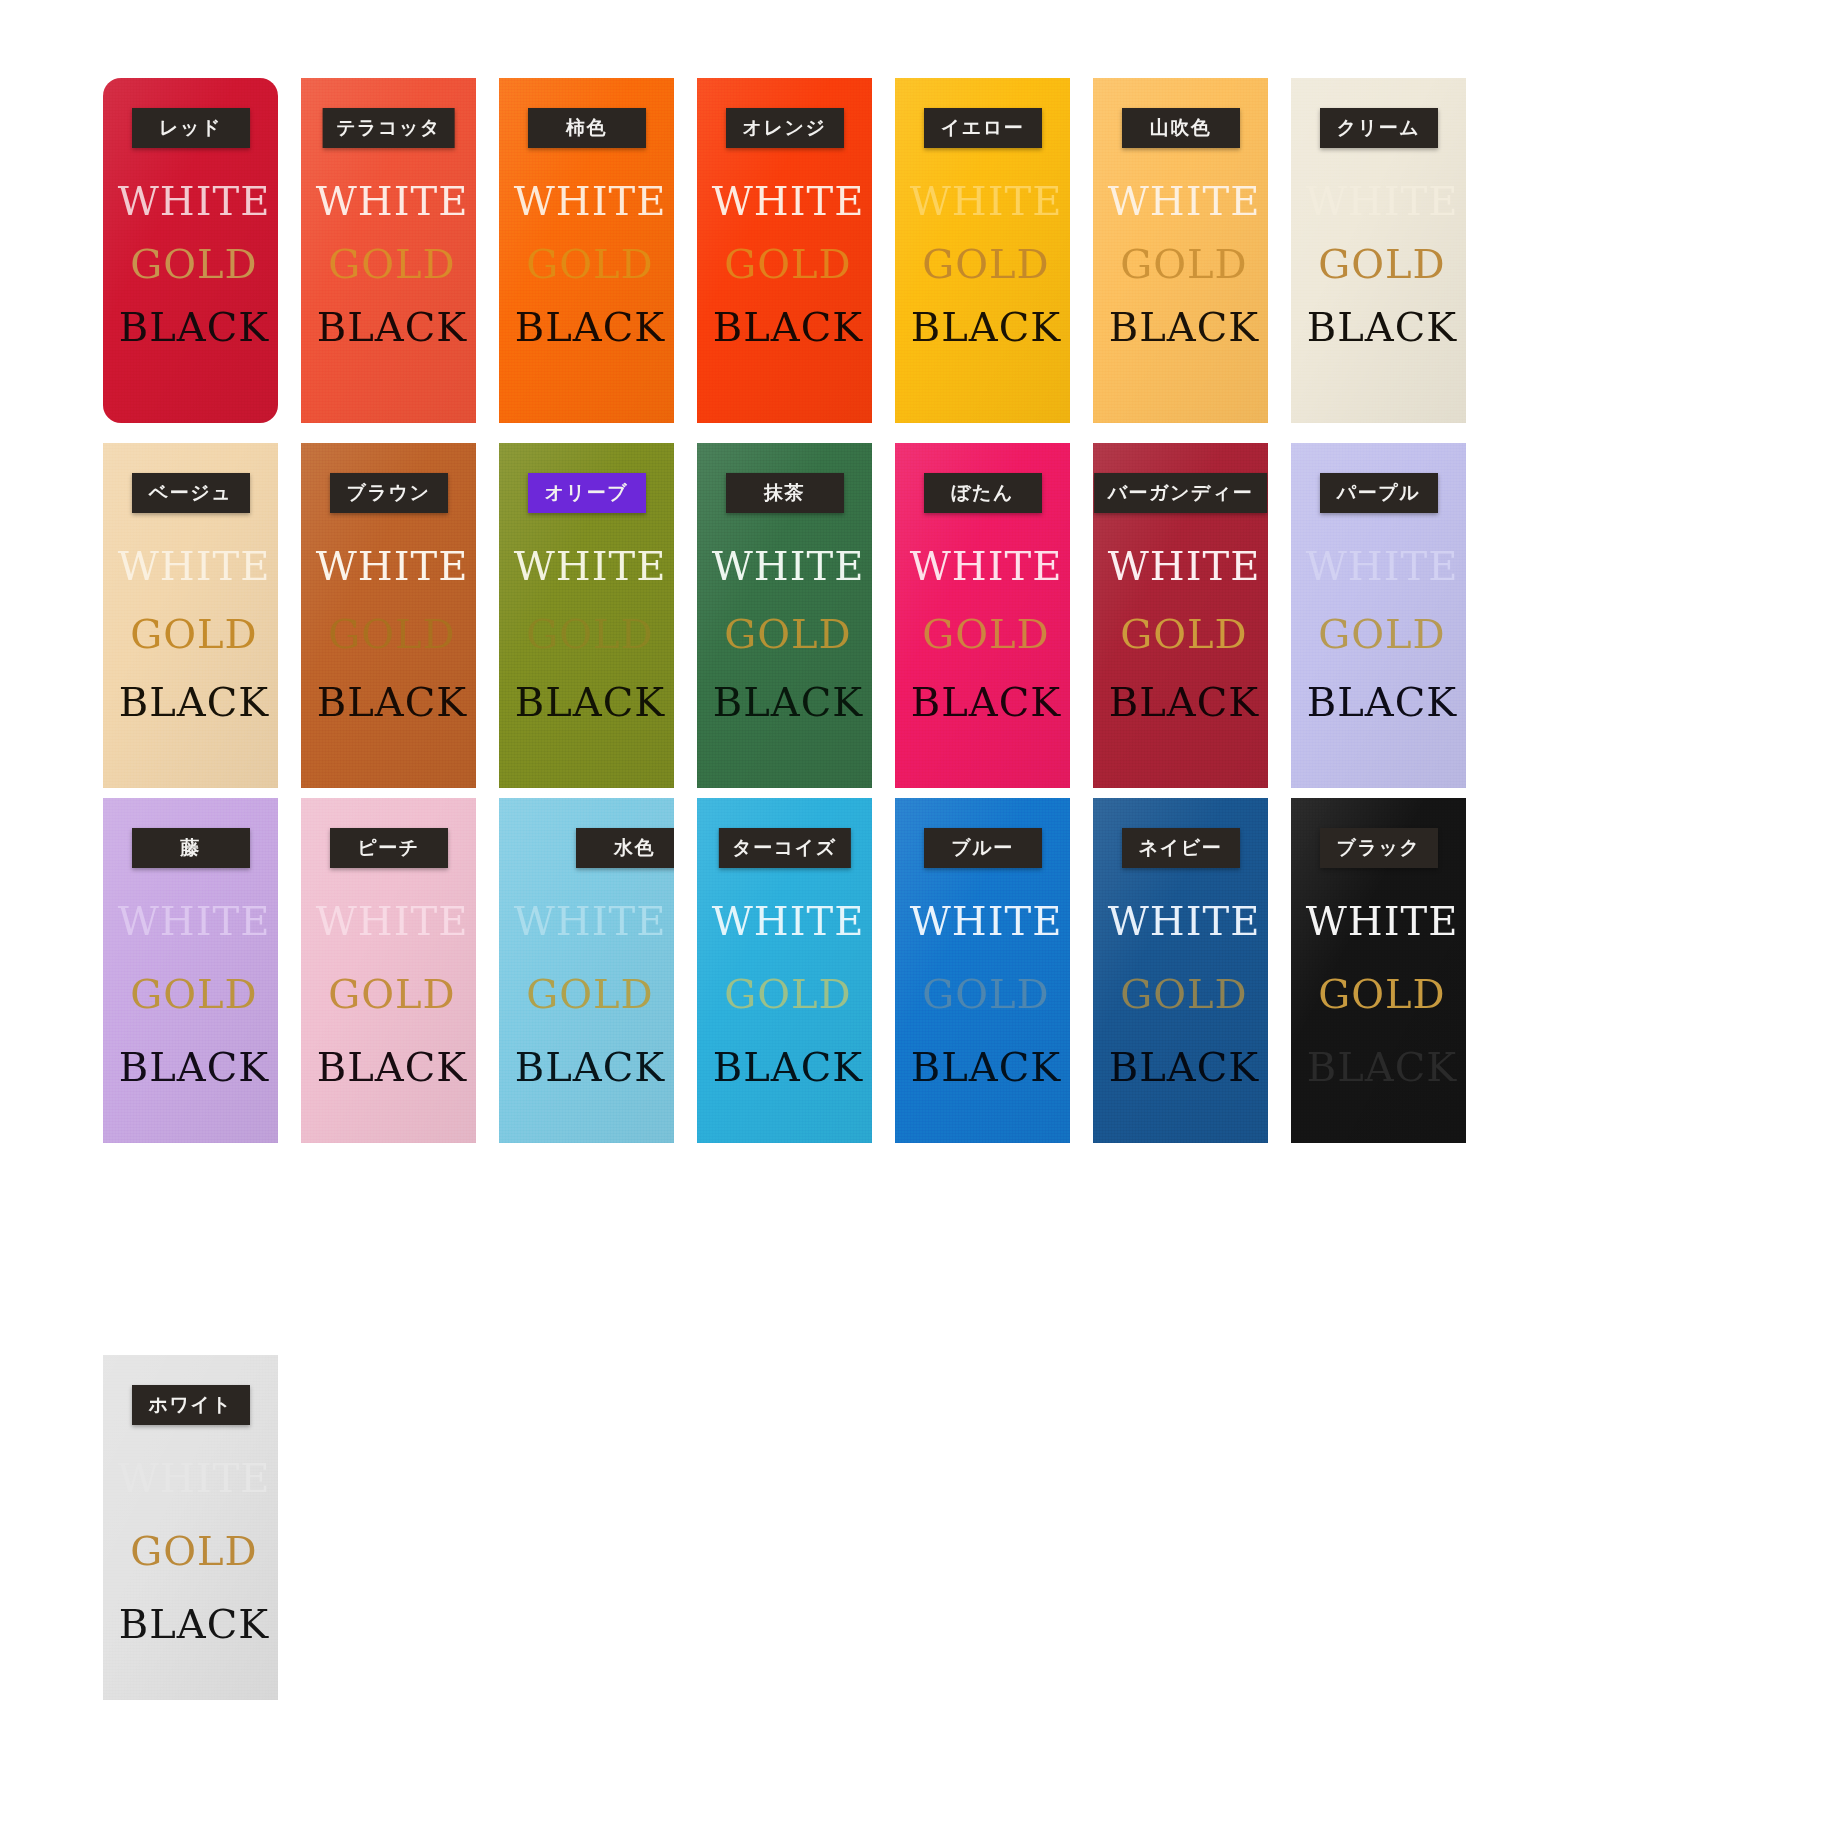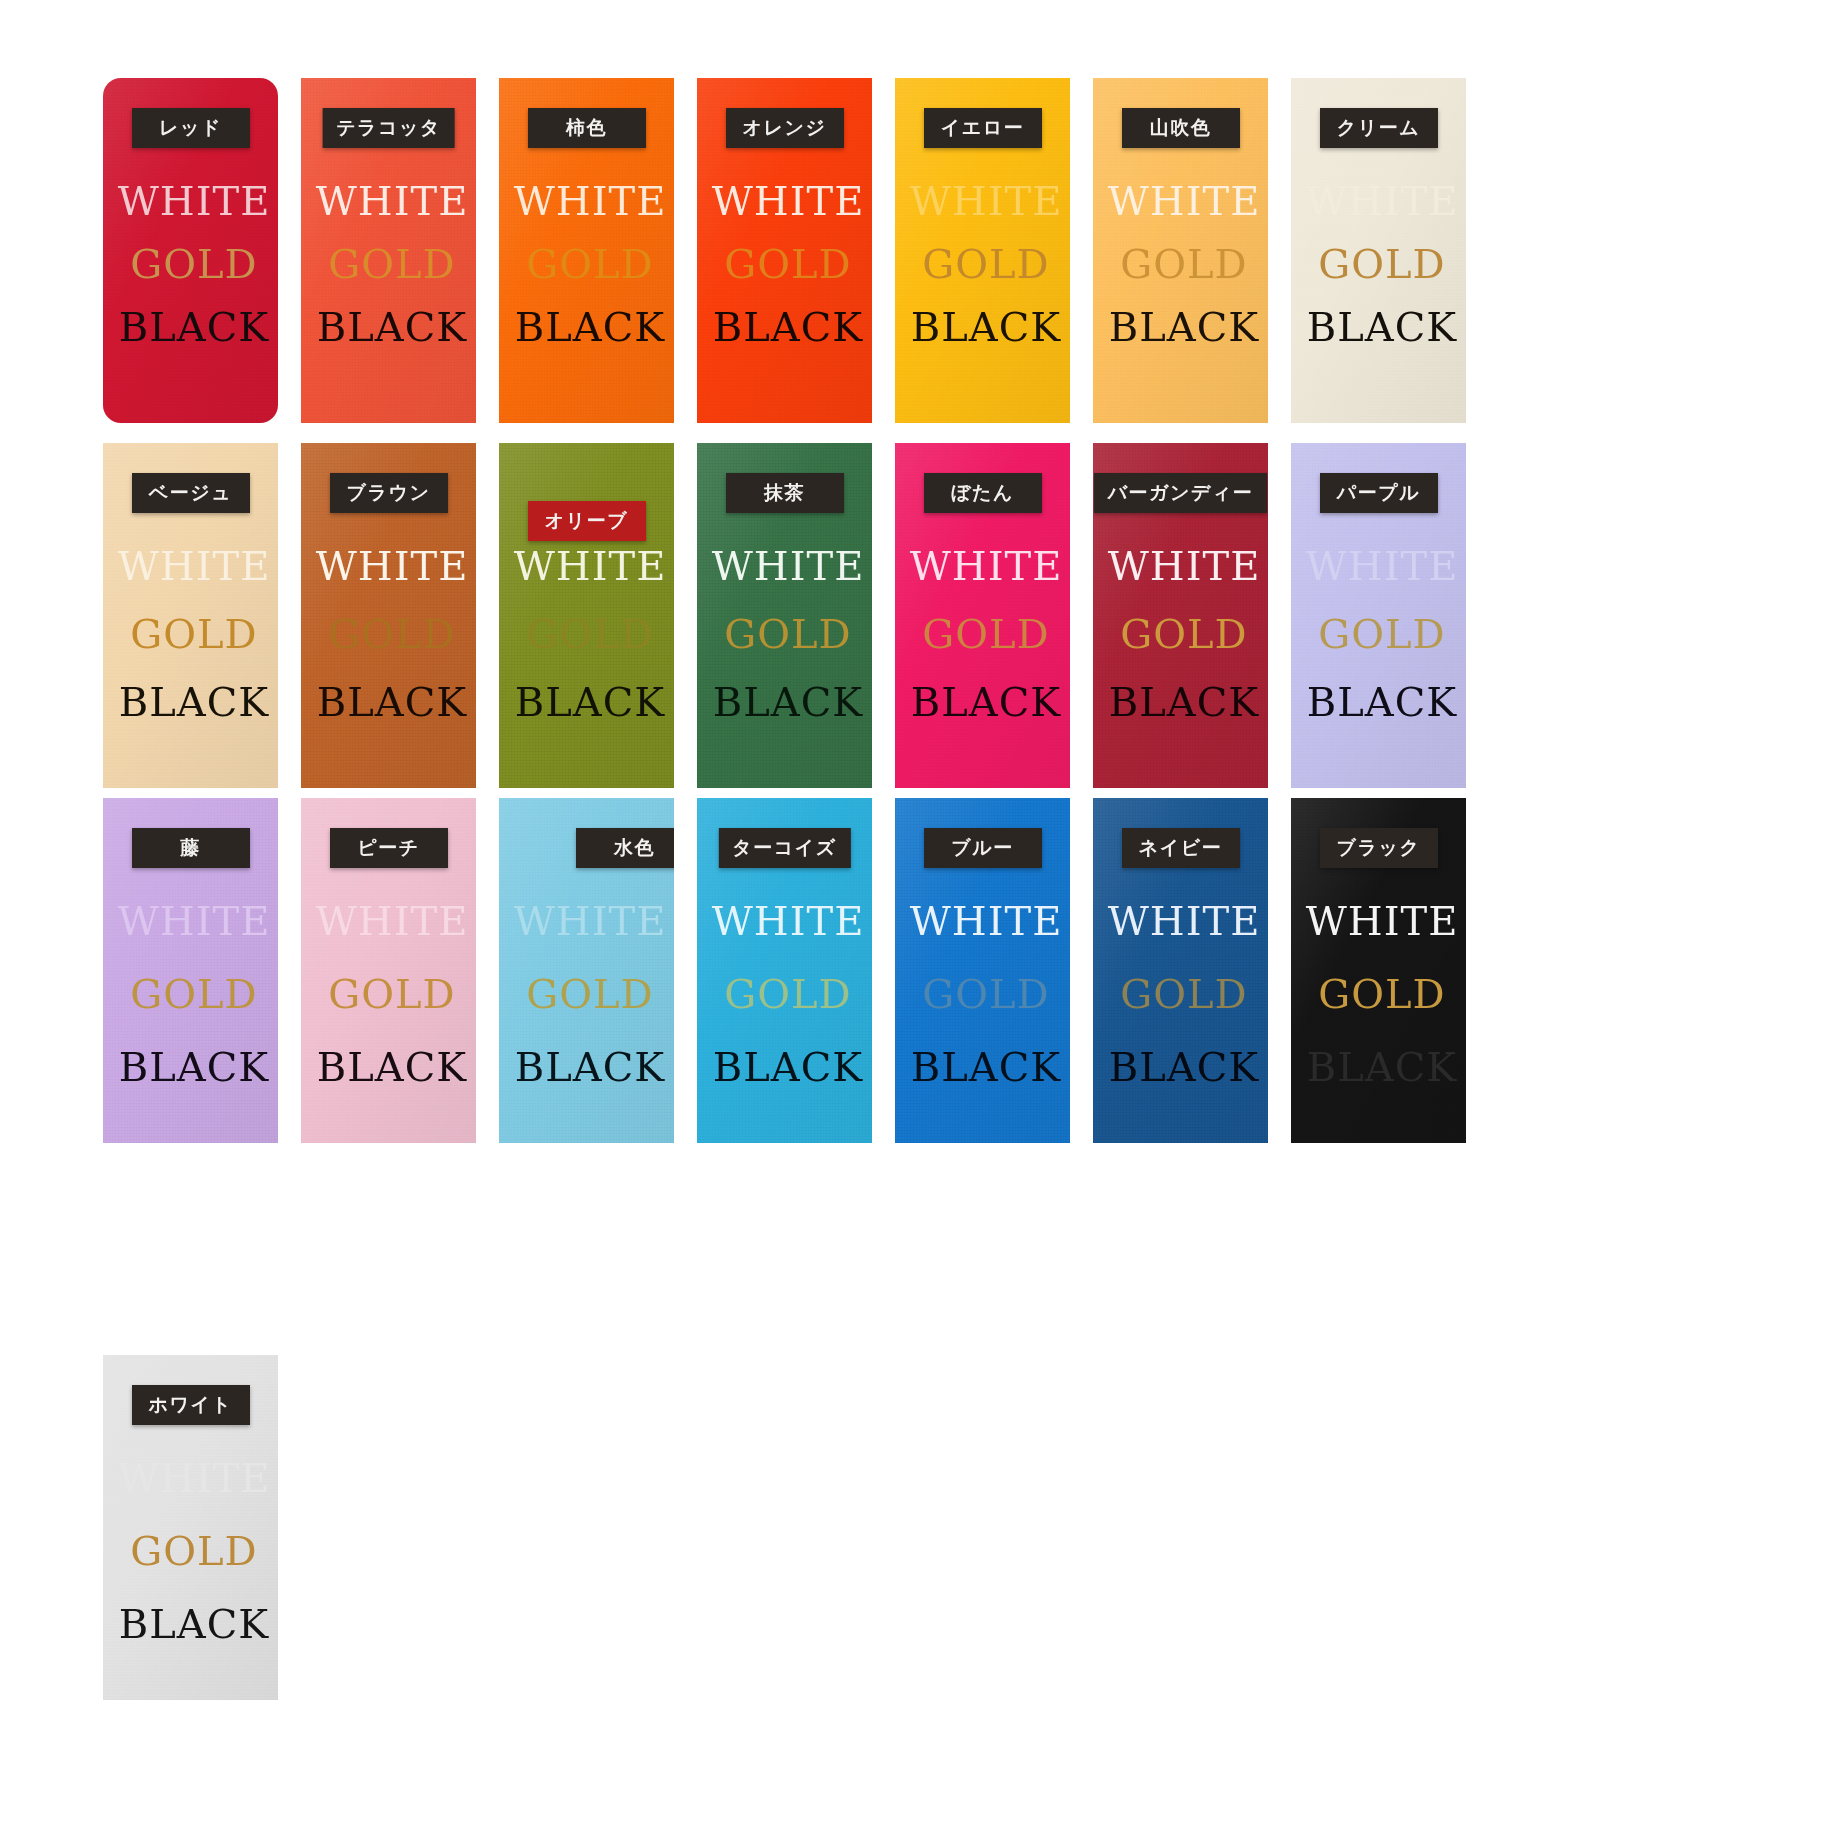--- a/index.html
+++ b/index.html
@@ -162,21 +162,21 @@
       <div class="label" style="top: 30px; background: rgb(43, 38, 34); color: rgb(242, 241, 239);">ブラウン</div>
       <div class="words" style="top: 103px;">
         <span class="word w-white" style="color: rgb(251, 244, 234); margin-top: 0px;">WHITE</span>
         <span class="word w-gold" style="color: rgb(169, 112, 31); margin-top: 28px;">GOLD</span>
         <span class="word w-black" style="color: rgb(23, 11, 4); margin-top: 28px;">BLACK</span>
       </div>
     </div>
     <div class="swatch" style="left: 499px; top: 443px; width: 175px; height: 345px; background: rgb(125, 140, 33);">
       <div class="sheen"></div>
       <div class="grain"></div>
-      <div class="label" style="top: 30px; background: #b91c1c; color: rgb(242, 241, 239); margin-top: 28px;">オリーブ</div>
+      <div class="label" style="top: 30px; background: #6d28d9; color: rgb(242, 241, 239);">オリーブ</div>
       <div class="words" style="top: 103px;">
         <span class="word w-white" style="color: rgb(243, 243, 224); margin-top: 0px;">WHITE</span>
         <span class="word w-gold" style="color: rgb(139, 132, 34); margin-top: 28px;">GOLD</span>
         <span class="word w-black" style="color: rgb(17, 18, 5); margin-top: 28px;">BLACK</span>
       </div>
     </div>
     <div class="swatch" style="left: 697px; top: 443px; width: 175px; height: 345px; background: rgb(54, 112, 70);">
       <div class="sheen"></div>
       <div class="grain"></div>
       <div class="label" style="top: 30px; background: rgb(43, 38, 34); color: rgb(242, 241, 239);">抹茶</div>

